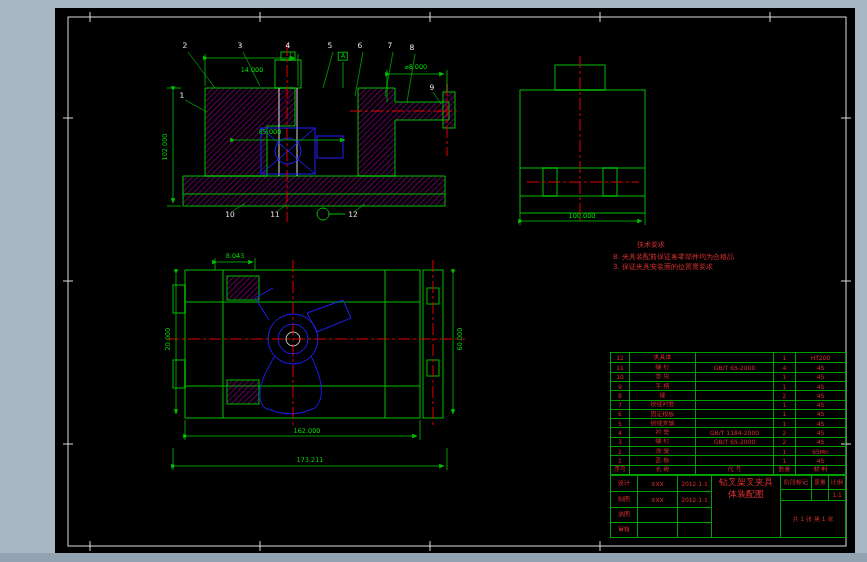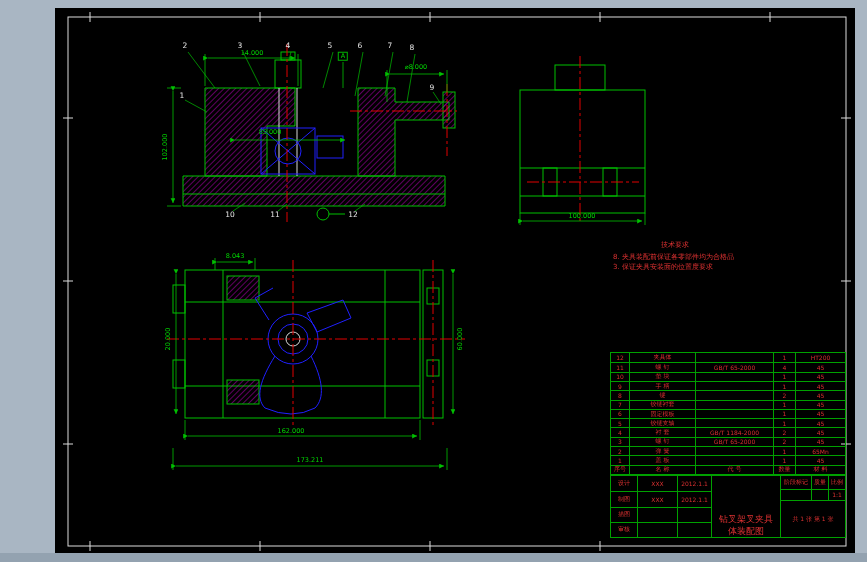--- a/index.html
+++ b/index.html
@@ -8,38 +8,38 @@
   .desk-bottom { position:absolute; left:0; right:0; bottom:0; height:9px; background:#93a2b0; }
   .canvas { position:absolute; left:55px; top:8px; width:800px; height:545px; background:#000; }
   .canvas svg { position:absolute; left:0; top:0; }
   .txt { position:absolute; color:#00d800; font-size:6.5px; white-space:nowrap;
          transform:translate(-50%,-50%); line-height:1; }
   .rot { transform:translate(-50%,-50%) rotate(-90deg); }
   .balloon { color:#e6e6e6; font-size:7.5px; }
   .datum-box { border:1px solid #00b400; padding:0 2px; background:#000; }
   .notes { position:absolute; left:558px; top:232px; width:230px; color:#e03232;
            font-size:7px; line-height:10.5px; }
-  .notes .ntitle { display:block; margin-left:48px; margin-bottom:1px; }
+  .notes .ntitle { display:block; margin-left:24px; margin-bottom:1px; }
   .bom { position:absolute; left:555px; top:344px; width:236px; height:123px;
          border:1px solid #00a000; display:grid;
          grid-template-columns:18px 66px 78px 22px 50px;
          grid-template-rows:repeat(13,1fr); }
   .cell { border-left:1px solid #00a000; border-top:1px solid #00a000;
           color:#d83030; font-size:6px; display:flex; align-items:center;
           justify-content:center; overflow:hidden; white-space:nowrap; }
   .bom .cell:nth-child(5n+1) { border-left:none; }
   .bom .cell:nth-child(-n+5) { border-top:none; }
   .tblock { position:absolute; left:555px; top:467px; width:236px; height:63px;
             border:1px solid #00a000; display:flex; }
   .tb-left { width:100px; display:grid; grid-template-columns:26px 40px 34px;
              grid-auto-rows:1fr; }
   .tb-left .cell:nth-child(3n+1) { border-left:none; }
   .tb-left .cell:nth-child(-n+3) { border-top:none; }
   .tb-mid { width:70px; border-left:1px solid #00a000; border-right:1px solid #00a000;
-            display:flex; flex-direction:column; align-items:center; justify-content:flex-end; }
+            display:flex; flex-direction:column; align-items:center; justify-content:flex-start; }
   .tb-title { color:#e03232; font-size:9px; line-height:12px; white-space:nowrap; }
   .tb-right { flex:1; display:flex; flex-direction:column; }
   .tb-grid { display:grid; grid-template-columns:30px 17px 17px; height:24px; }
   .tb-grid .cell:nth-child(3n+1) { border-left:none; }
   .tb-grid .cell:nth-child(-n+3) { border-top:none; }
   .tb-sheet { flex:1; border-top:1px solid #00a000; color:#d83030; font-size:6px;
               display:flex; align-items:center; justify-content:center; }
 </style>
 </head>
 <body>
@@ -205,29 +205,29 @@
   <span class="txt balloon" style="left:275px;top:38px">5</span>
   <span class="txt balloon" style="left:305px;top:38px">6</span>
   <span class="txt balloon" style="left:335px;top:38px">7</span>
   <span class="txt balloon" style="left:357px;top:40px">8</span>
   <span class="txt balloon" style="left:377px;top:80px">9</span>
   <span class="txt balloon" style="left:175px;top:207px">10</span>
   <span class="txt balloon" style="left:220px;top:207px">11</span>
   <span class="txt balloon" style="left:298px;top:207px">12</span>
 
   <span class="txt rot" style="left:110px;top:139px">102.000</span>
-  <span class="txt" style="left:197px;top:45px">14.000</span>
+  <span class="txt" style="left:197px;top:62px">14.000</span>
   <span class="txt datum-box" style="left:288px;top:48px">A</span>
   <span class="txt" style="left:361px;top:59px">⌀8.000</span>
   <span class="txt" style="left:215px;top:124px">85.000</span>
   <span class="txt" style="left:527px;top:208px">100.000</span>
   <span class="txt" style="left:180px;top:248px">8.043</span>
   <span class="txt rot" style="left:113px;top:331px">20.000</span>
   <span class="txt rot" style="left:405px;top:331px">60.000</span>
-  <span class="txt" style="left:236px;top:423px">162.000</span>
+  <span class="txt" style="left:252px;top:423px">162.000</span>
   <span class="txt" style="left:255px;top:452px">173.211</span>
 
   <div class="notes">
     <span class="ntitle">技术要求</span>
     <div>
         <div>8. 夹具装配前保证各零部件均为合格品</div>
         <div>3. 保证夹具安装面的位置度要求</div>
       </div>
   </div>
 

